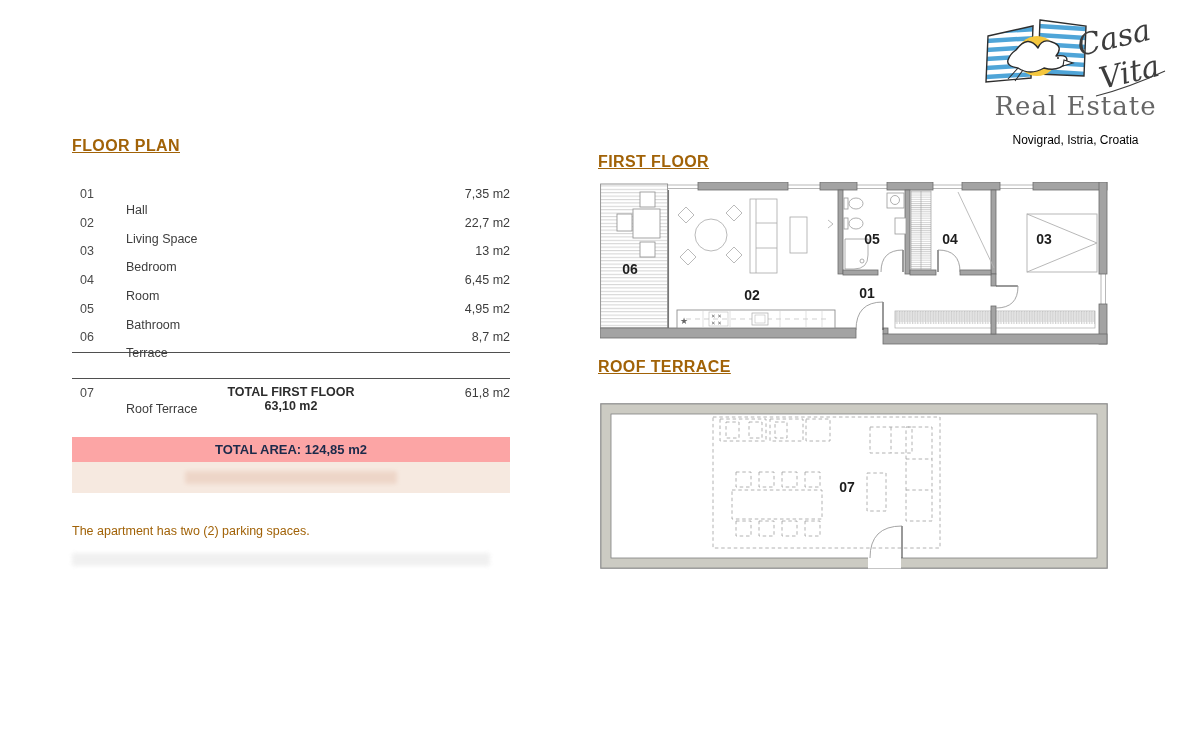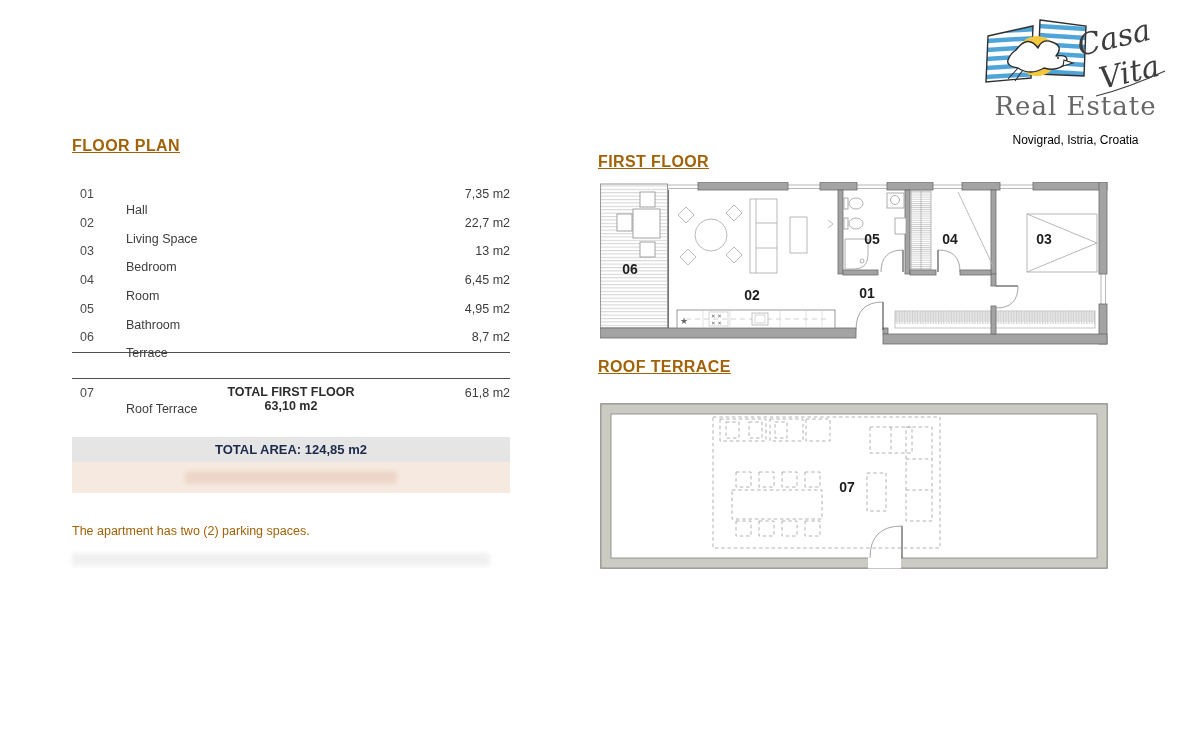--- a/index.html
+++ b/index.html
@@ -15,21 +15,21 @@
   
   .table{position:absolute;left:72px;top:180px;width:438px;}
   .t-row{display:flex;align-items:center;height:28.6px;font-size:12.5px;color:#3d3d3d;}
   .t-row .num{width:46px;padding-left:8px;color:#4a4a4a;}
   .t-row .name{flex:1;margin-top:32px;}
   .t-row .area{text-align:center;white-space:nowrap;}
   .t-row.total{border-top:1.5px solid #4f4f4f;border-bottom:1.5px solid #4f4f4f;
                font-weight:700;height:25.5px;color:#2c2c2c;flex-direction:column;}
 
   
-  .banner-blue{position:absolute;left:72px;top:437px;width:438px;height:25px;background:#e5e5e5;
+  .banner-blue{position:absolute;left:72px;top:437px;width:438px;height:25px;background:#fca5a5;
                display:flex;align-items:center;justify-content:center;
                font-size:13px;font-weight:700;color:#1b2a4a;}
   .banner-pink{position:absolute;left:72px;top:462px;width:438px;height:31px;background:#f6e9e0;
                display:flex;align-items:center;justify-content:center;}
   .smudge{width:212px;height:13px;background:#d9a58c;opacity:.28;filter:blur(2px);border-radius:2px;}
   .note{position:absolute;left:72px;top:524px;font-size:12.5px;color:#a16207;}
   .faded-line{position:absolute;left:72px;top:553px;width:418px;height:13px;background:#9f9f9f;
               opacity:.15;filter:blur(2px);border-radius:2px;}
 
   

